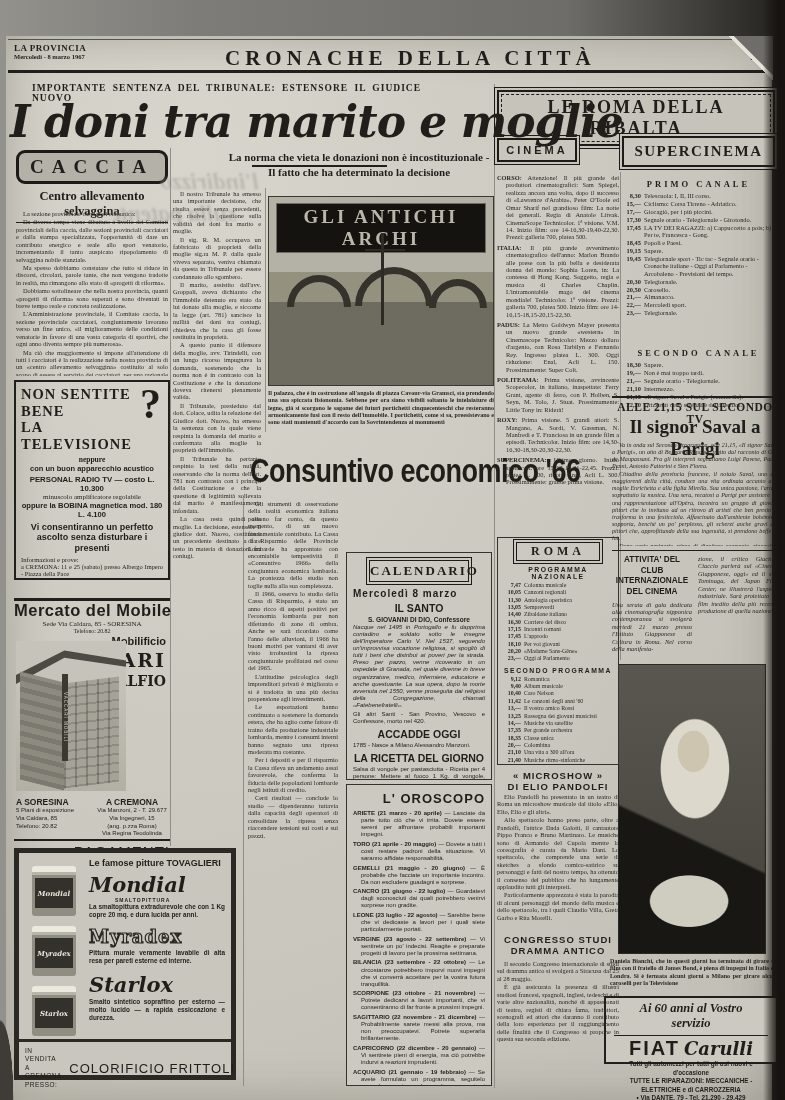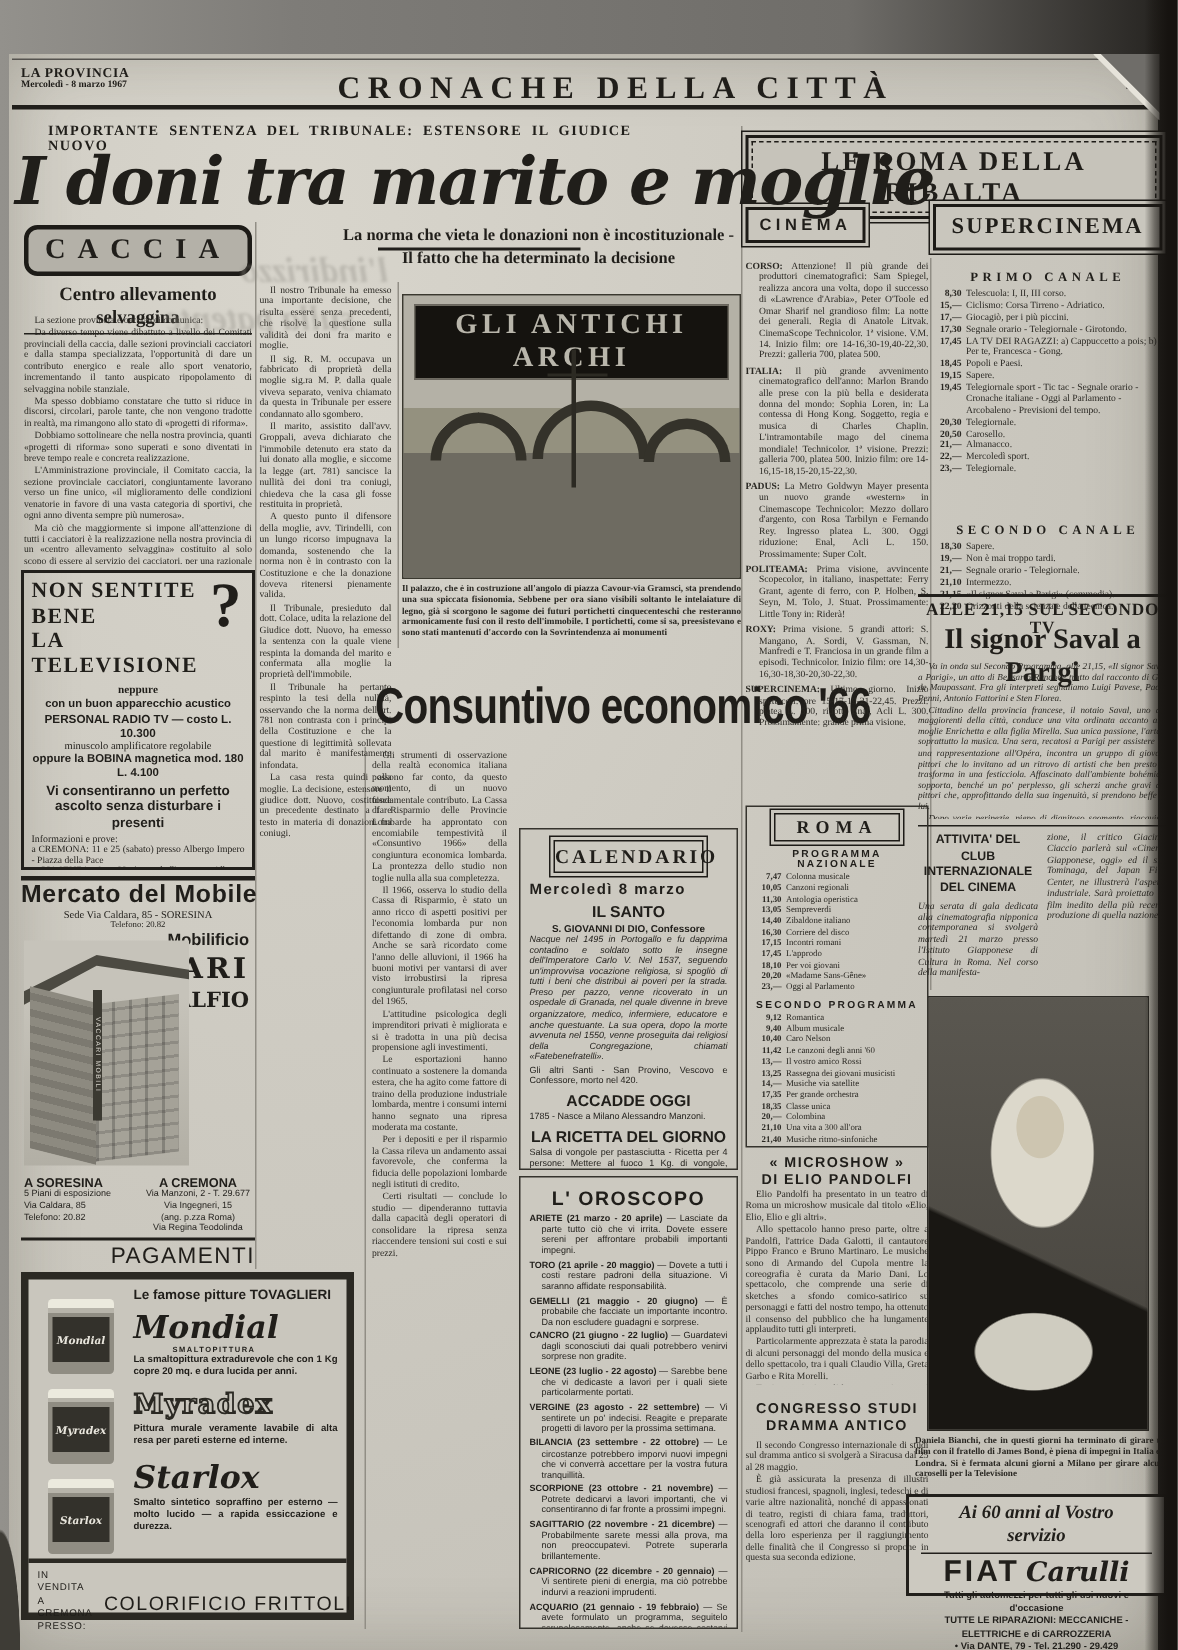--- a/index.html
+++ b/index.html
@@ -55,21 +55,21 @@
              box-shadow:0 0 0 2px #c9c6bd,0 0 0 3px #1d1b17;margin:2px 14px 5px;padding:1px 0}
   .prog-h{font-family:"Liberation Sans",sans-serif;font-size:6.8px;font-weight:bold;letter-spacing:1.5px;text-align:center;margin:4px 0 2px}
 
   
   .calbox,.horbox{border:1px solid #35332d;background:#ccc9c0;padding:4px 6px;overflow:hidden}
   .cal-lab{font-size:13px;font-weight:bold;letter-spacing:2px;text-align:center;border:1px solid #1d1b17;
            box-shadow:0 0 0 2px #ccc9c0,0 0 0 3px #1d1b17;margin:3px 16px 6px;padding:2px 0}
   .cal-h1{font-family:"Liberation Sans",sans-serif;font-size:10.5px;font-weight:bold;text-align:center;margin:3px 0 2px}
   .cal-date{font-family:"Liberation Sans",sans-serif;font-size:10px;font-weight:bold;text-align:left;letter-spacing:1px}
   .cal-sub{font-family:"Liberation Sans",sans-serif;font-size:6.6px;font-weight:bold;text-align:center;margin-bottom:1px}
-  .hor-lab{font-family:"Liberation Sans",sans-serif;font-size:13px;font-weight:bold;text-align:center;letter-spacing:1px;margin:2px 0 4px}
+  .hor-lab{font-family:"Liberation Sans",sans-serif;font-size:13px;font-weight:bold;text-align:right;letter-spacing:1px;margin:2px 0 4px}
   .hor p{font-family:"Liberation Sans",sans-serif;font-size:6px;line-height:1.18;text-align:justify;
          padding-left:8px;text-indent:-8px;margin-bottom:2.5px}
   .cal-t{font-family:"Liberation Sans",sans-serif;font-size:6px;line-height:1.18;text-align:justify}
 
   
   .eco-kick{font-size:12.5px;font-weight:bold;font-style:italic;white-space:nowrap}
   .eco-head{font-family:"Liberation Sans",sans-serif;font-size:27px;font-weight:bold;letter-spacing:-.5px;
             transform:scaleY(1.25);transform-origin:top left;white-space:nowrap}
 
   
@@ -535,21 +535,21 @@
     <div class="ctr sans" style="font-size:7.8px;font-weight:bold;margin-top:2px">PERSONAL RADIO TV — costo L. 10.300</div>
     <div class="ctr" style="font-size:7px">minuscolo amplificatore regolabile</div>
     <div class="ctr sans" style="font-size:7.6px;font-weight:bold">oppure la BOBINA magnetica mod. 180 L. 4.100</div>
     <div class="ctr sans" style="font-size:9px;font-weight:bold;margin:3px 0 2px;line-height:1.2">Vi consentiranno un perfetto ascolto senza disturbare i presenti</div>
     <div style="font-size:6.6px">Informazioni e prove:</div>
     <div style="font-size:6.4px;text-align:justify">a CREMONA: 11 e 25 (sabato) presso Albergo Impero - Piazza della Pace</div>
     <div style="font-size:6.4px;text-align:justify">a PIACENZA: 8 e 22 (mercoledì) presso Albergo Croce Bianca - Largo Matteotti.</div>
 
   </div>
 
-  <div class="abs" style="left:14px;top:584px;width:156px;height:260px;border-top:3px solid #211f1b">
+  <div class="abs" style="left:14px;top:598px;width:156px;height:260px;border-top:3px solid #211f1b">
     <div class="mob-title">Mercato del Mobile</div>
     <div class="ctr" style="font-size:7px">Sede Via Caldara, 85 - SORESINA</div>
     <div class="ctr" style="font-size:5.8px">Telefono: 20.82</div>
     <div class="sans" style="position:absolute;right:4px;top:34px;font-size:11px;font-weight:bold">Mobilificio</div>
     <div style="position:absolute;right:4px;top:48px;font-size:19px;font-weight:bold;letter-spacing:2px;font-family:'DejaVu Serif',serif">VACCARI</div>
     <div style="position:absolute;right:4px;top:72px;font-size:14px;font-weight:bold;font-family:'DejaVu Serif',serif">ALFIO</div>
     <div class="bld" style="position:absolute;left:2px;top:40px;width:110px;height:150px;background:linear-gradient(#c6c3ba 0 25%,#b2afa5 100%)">
       <div class="roof"></div>
       <div class="bldL"></div>
       <div class="bldR"></div>

